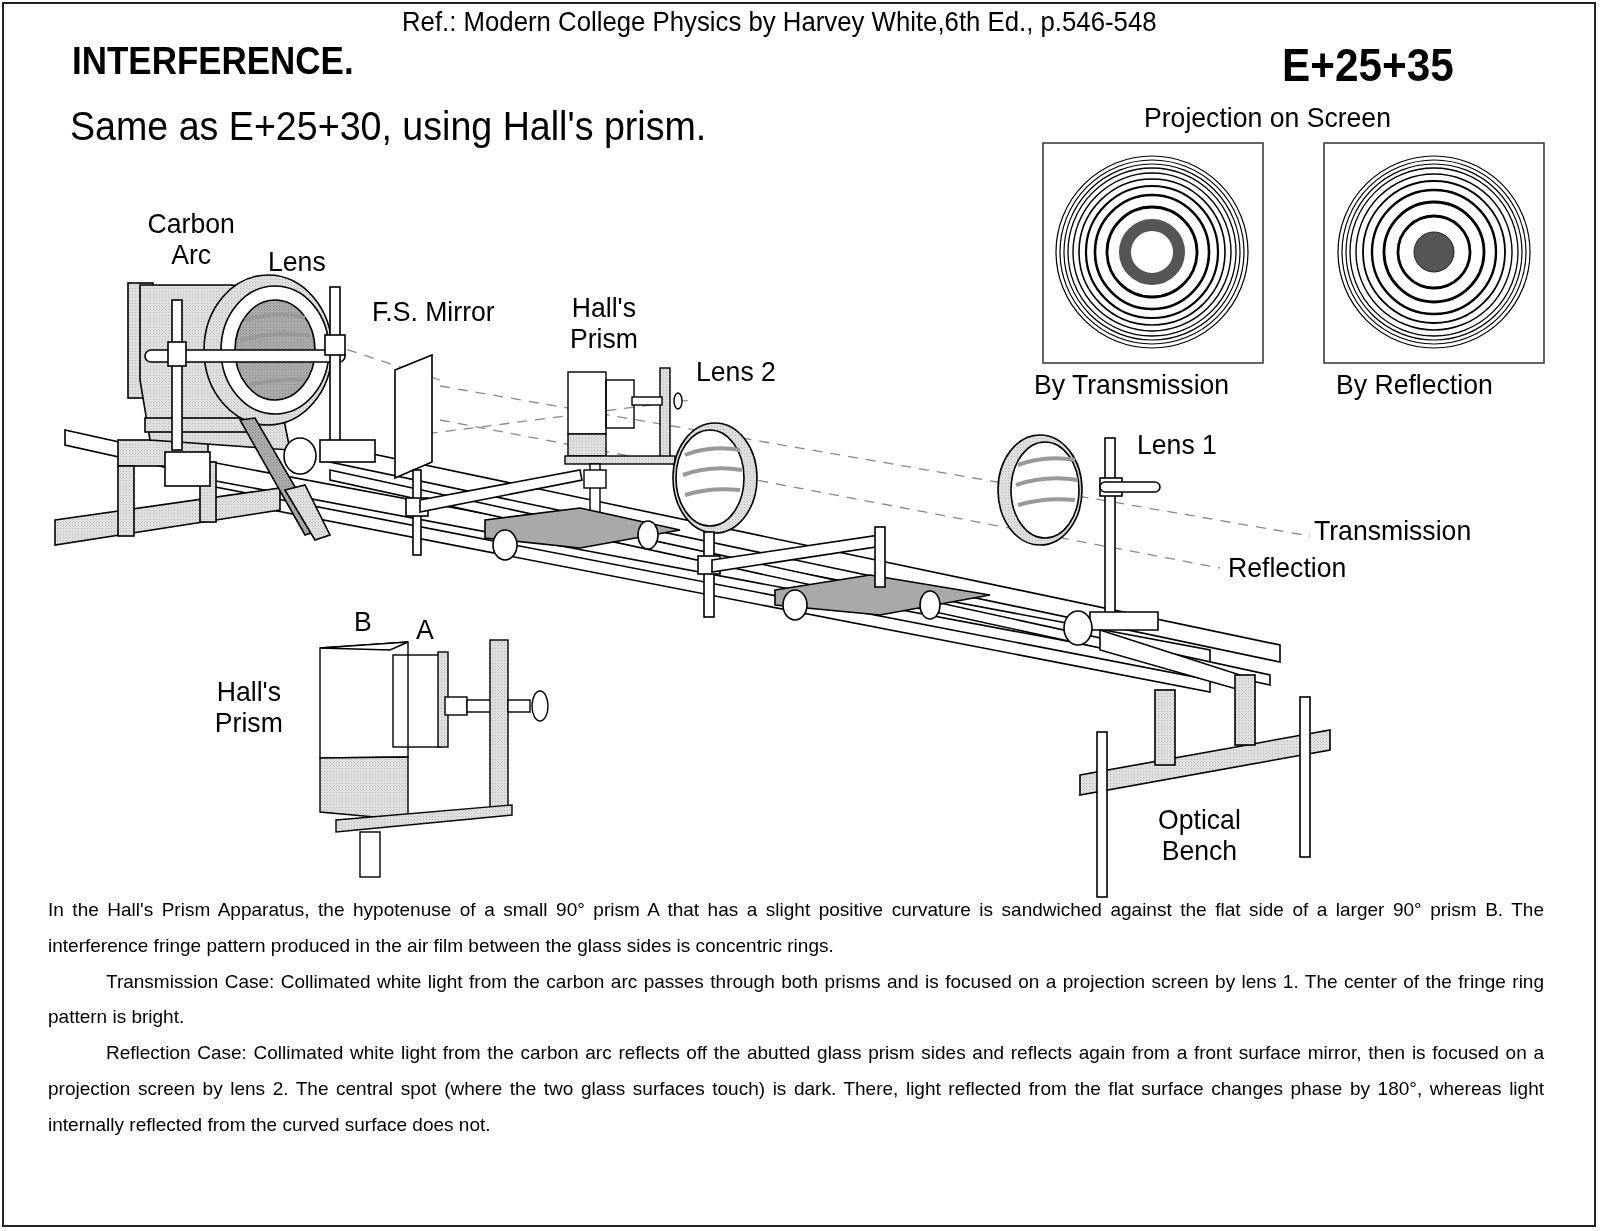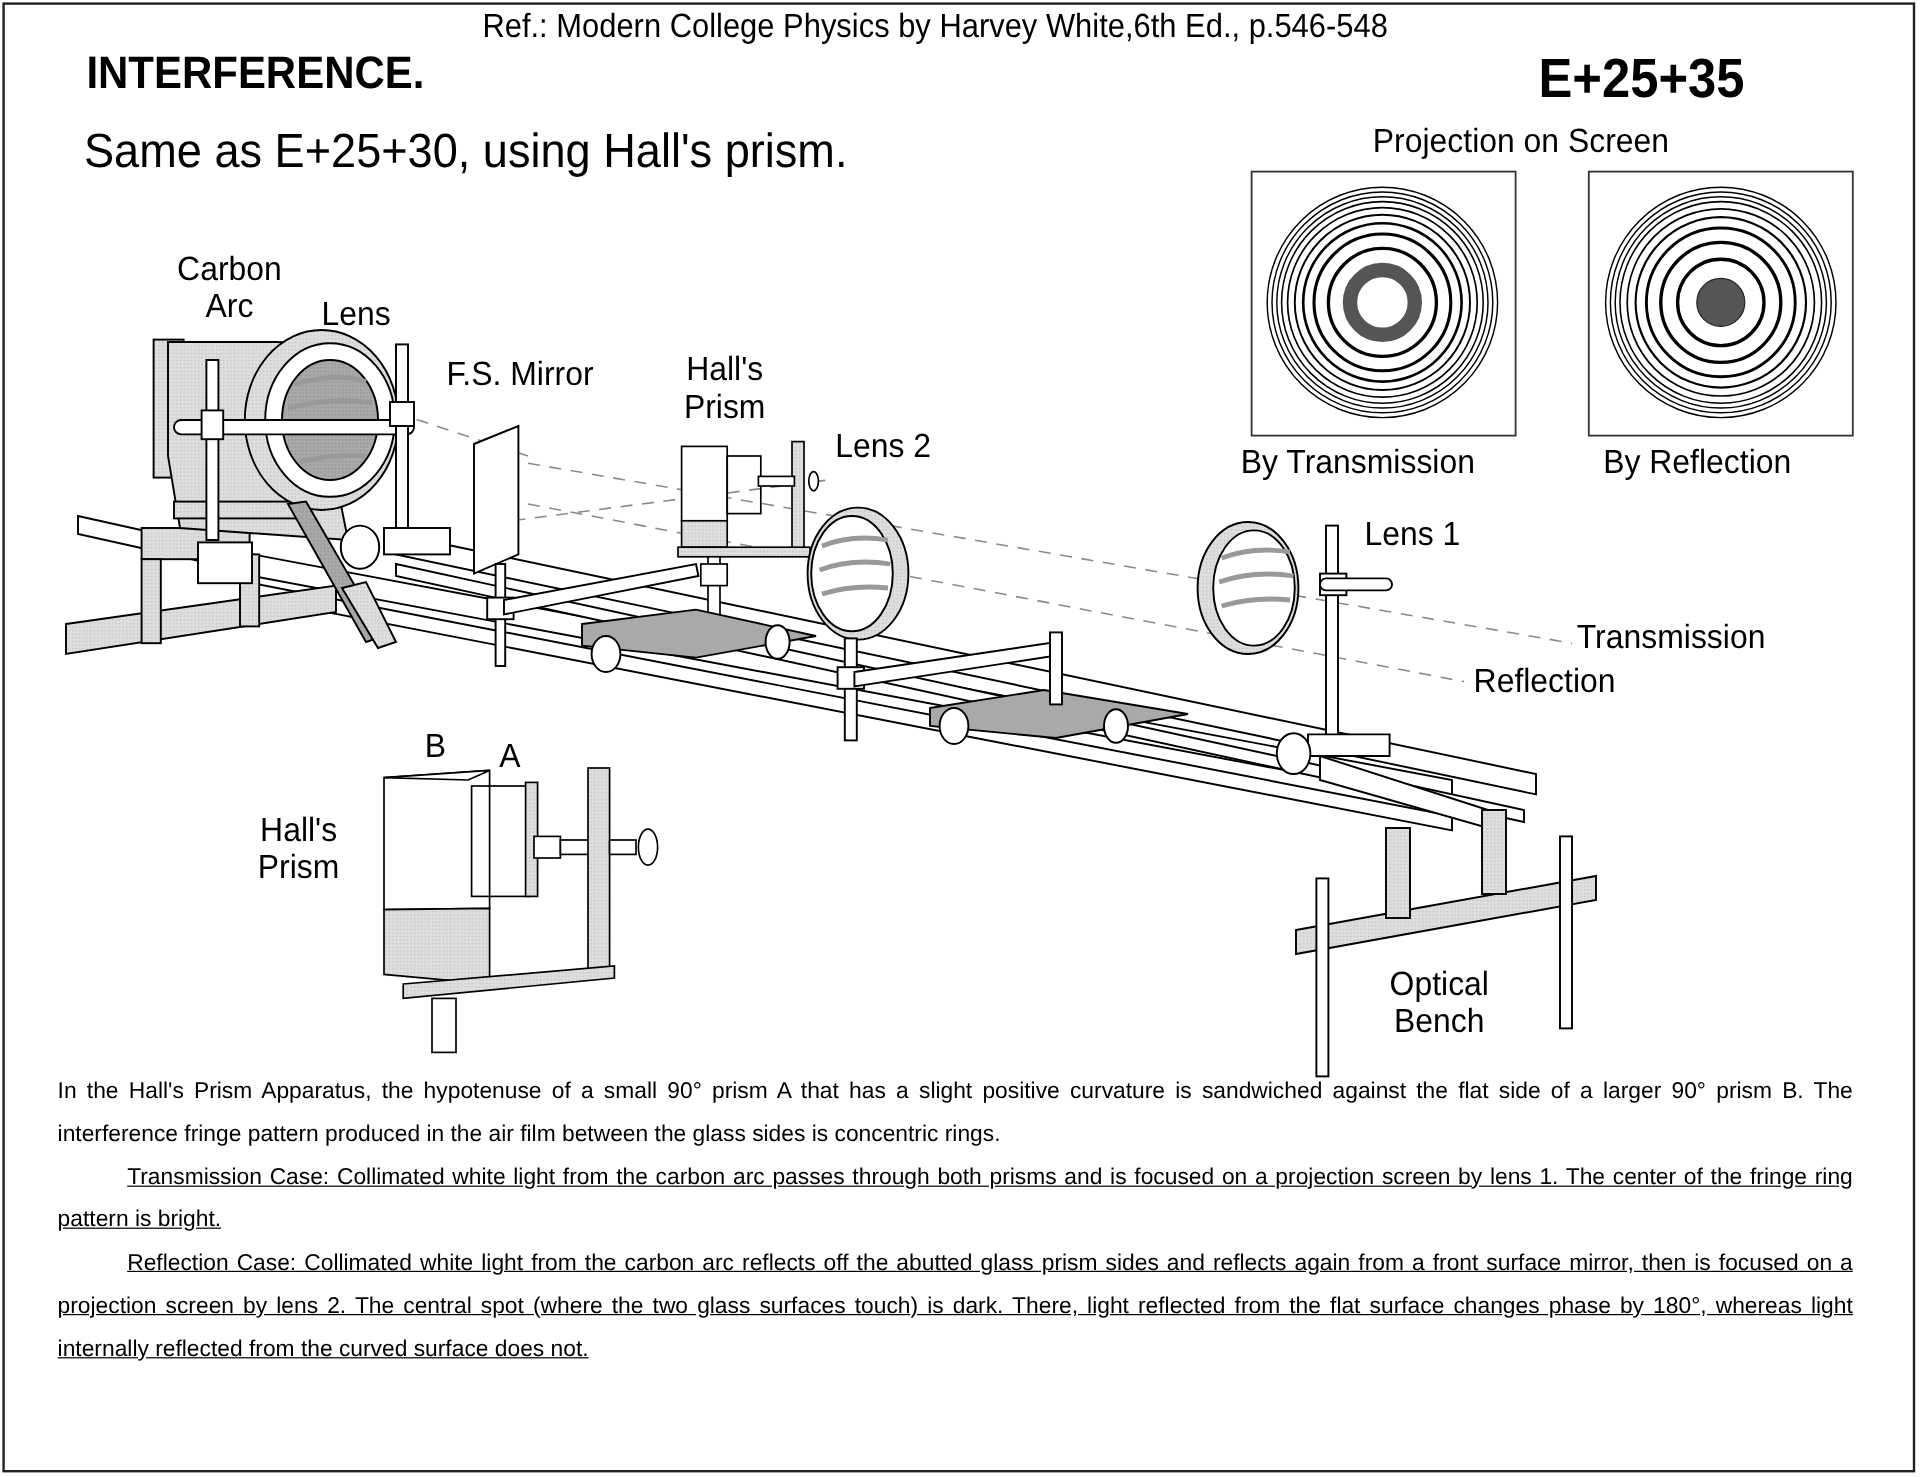--- a/index.html
+++ b/index.html
@@ -11,21 +11,21 @@
   .ref { left: 402px; top: 6px; font-size: 28px; transform: scaleX(0.92); transform-origin: left top; }
   .title { left: 72px; top: 40px; font-size: 38px; font-weight: bold; transform: scaleX(0.92); transform-origin: left top; }
   .code { left: 1282px; top: 38px; font-size: 46px; font-weight: bold; transform: scaleX(0.92); transform-origin: left top; }
   .subtitle { left: 70px; top: 104px; font-size: 40px; transform: scaleX(0.94); transform-origin: left top; }
   .lbl { font-size: 28px; line-height: 31px; transform: scaleX(0.95); transform-origin: left top; }
   .center { text-align: center; }
   svg.drawing { position: absolute; left: 0; top: 0; }
   .body-text { position: absolute; left: 48px; top: 892px; width: 1496px;
                font-size: 19px; line-height: 35.8px; }
   .body-text p { margin: 0; text-align: justify; text-align-last: left; }
-  .body-text p.indent { text-indent: 58px; text-decoration: underline; }
+  .body-text p.indent { text-indent: 58px; }
 </style>
 </head>
 <body>
 
 <div class="frame"></div>
 
 <div class="abs ref">Ref.: Modern College Physics by Harvey White,6th Ed., p.546-548</div>
 <div class="abs title">INTERFERENCE.</div>
 <div class="abs code">E+25+35</div>
 <div class="abs subtitle">Same as E+25+30, using Hall's prism.</div>

